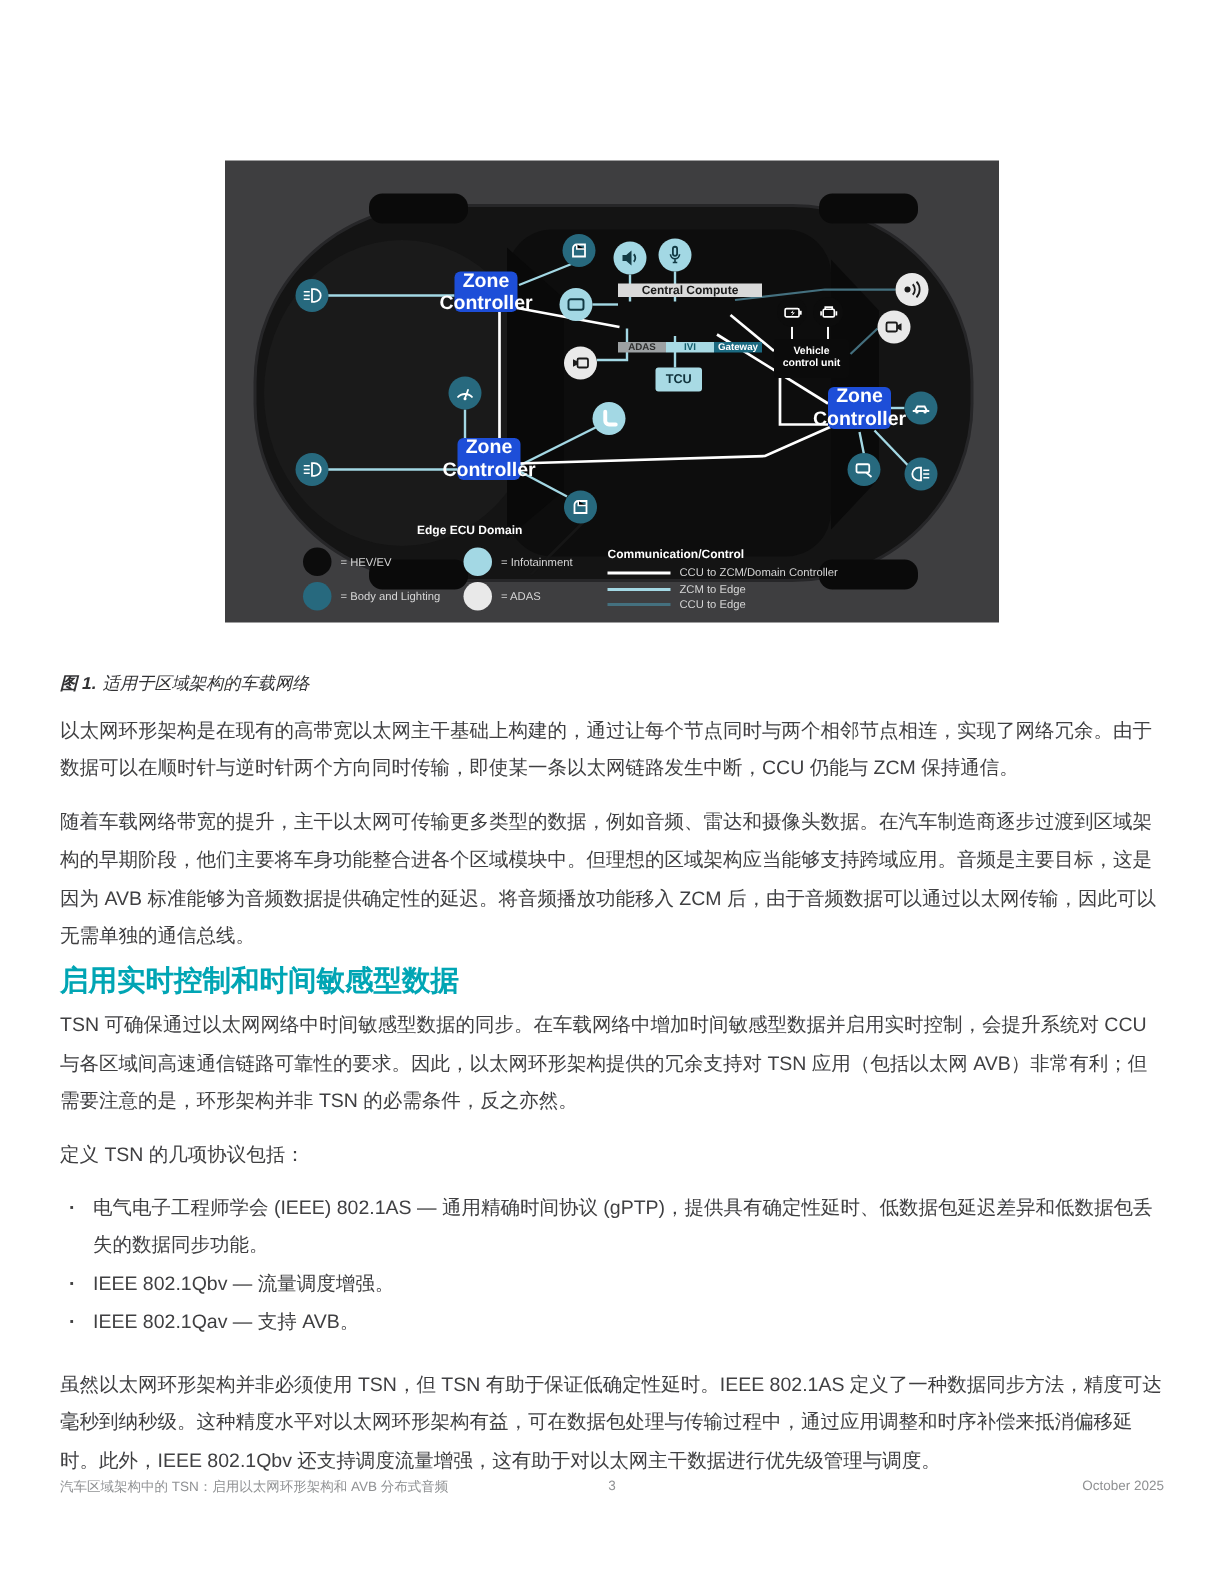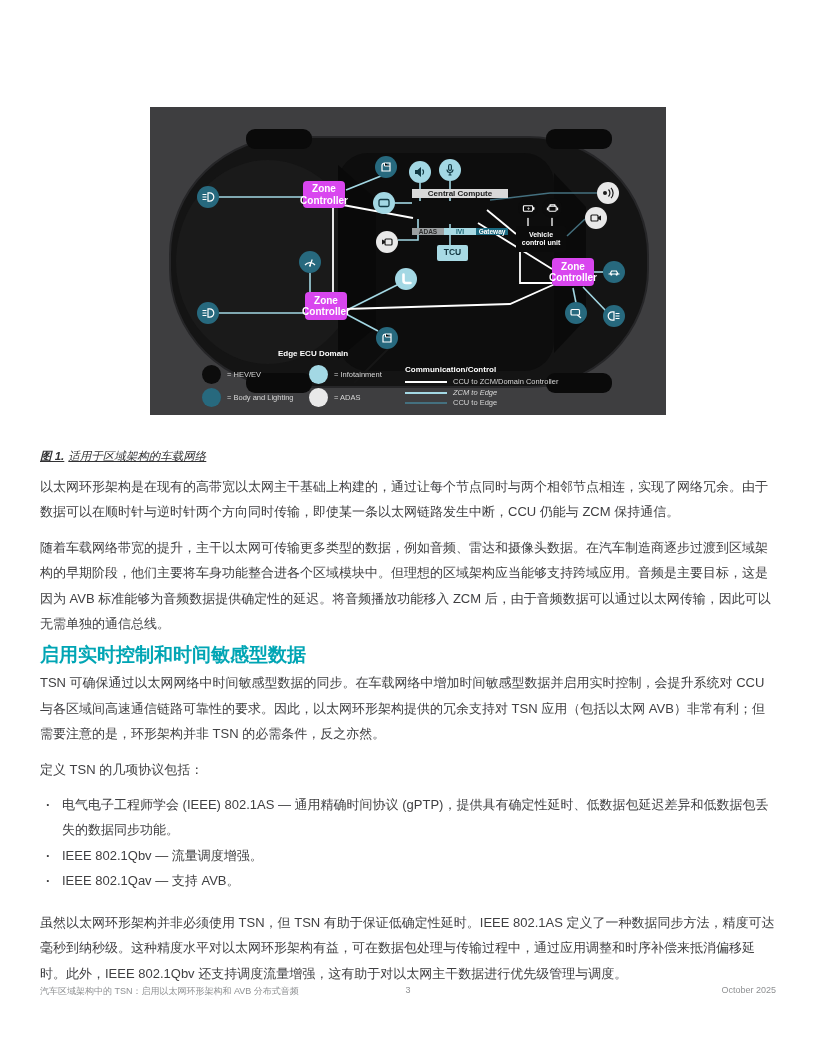--- a/index.html
+++ b/index.html
@@ -4,21 +4,21 @@
 <style>
   html,body{margin:0;padding:0;background:#ffffff;}
   .page{position:relative;width:816px;height:1056px;background:#fff;overflow:hidden;
         font-family:"Liberation Sans","DejaVu Sans",sans-serif;}
 
   
   .figure{position:absolute;left:150px;top:107px;width:516px;height:308px;background:#3e3e40;overflow:hidden;}
   .figure .lines{position:absolute;left:0;top:0;}
   .node{position:absolute;box-sizing:border-box;display:flex;align-items:center;justify-content:center;
         text-align:center;font-weight:bold;line-height:1.15;}
-  .zc{background:#d946ef;color:#fff;border-radius:4px;font-size:10px;padding:2px;}
+  .zc{background:#1d4ed8;color:#fff;border-radius:4px;font-size:13px;padding:2px;}
   .cc{flex-direction:column;padding:0;}
   .cc-header{background:#d9d9d9;color:#1a1a1a;font-size:8px;font-weight:bold;width:100%;height:13px;
              display:flex;align-items:center;justify-content:center;}
   .cc-row{display:flex;width:100%;height:11px;}
   .cc-cell{flex:1;display:flex;align-items:center;justify-content:center;font-size:6.5px;font-weight:bold;}
   .cell-adas{background:#9ca0a2;color:#2f2f2f;}
   .cell-ivi{background:#a8dae4;color:#155e6d;}
   .cell-gw{background:#1b6a81;color:#fff;}
   .tcu{background:#a8dae4;color:#11343d;font-size:8.5px;border-radius:2px;}
   .vcu{background:#0b0b0b;color:#fff;font-size:7px;border-radius:2px;padding:2px;}
@@ -32,21 +32,21 @@
 
   
   .lg-title{position:absolute;color:#fff;font-size:8px;font-weight:bold;}
   .lg-item{position:absolute;display:flex;align-items:center;color:#d6d6d6;font-size:7.5px;}
   .lg-swatch{width:19px;height:19px;border-radius:50%;margin-right:6px;flex:0 0 auto;}
   .lg-line-row{position:absolute;display:flex;align-items:center;color:#d6d6d6;font-size:7.5px;height:11px;}
   .lg-line{width:42px;height:2px;margin-right:6px;flex:0 0 auto;}
 
   
   .textcol{position:absolute;left:40px;top:448px;width:736px;color:#3f3f41;font-size:13px;line-height:25.4px;}
-  .caption{font-style:italic;color:#323234;font-size:11.5px;line-height:16px;margin:0 0 16px 0;text-decoration:underline;}
+  .caption{font-style:italic;color:#323234;font-size:11.5px;line-height:16px;margin:0 0 16px 0;}
   .caption .pfx{font-weight:bold;margin-right:4px;}
   .textcol p{margin:0 0 10px 0;}
   .h2{color:#00a5b4;font-size:19px;font-weight:bold;line-height:18px;margin:4px 0 6px 0;}
   ul.blist{list-style:none;margin:4px 0 16px 0;padding:0;}
   ul.blist li{padding-left:22px;position:relative;margin:0;}
   ul.blist li::before{content:"·";position:absolute;left:6px;top:0;font-weight:bold;}
 
   
   .footer{position:absolute;left:40px;top:985px;width:736px;font-size:9px;color:#8f9193;}
   .footer .f-left{position:absolute;left:0;top:0;}
@@ -253,21 +253,21 @@
     <div class="lg-item" style="left:159px;top:281px;">
       <span class="lg-swatch" style="background:#e9e9e9;"></span>
       <span>= ADAS</span>
     </div>
 
     <div class="lg-title" style="left:255px;top:258px;">Communication/Control</div>
     <div class="lg-line-row" style="left:255px;top:269px;">
       <span class="lg-line" style="background:#ffffff;"></span>
       <span>CCU to ZCM/Domain Controller</span>
     </div>
-    <div class="lg-line-row" style="left:255px;top:280px;font-style:italic;">
+    <div class="lg-line-row" style="left:255px;top:280px;">
       <span class="lg-line" style="background:#a3d8e4;"></span>
       <span>ZCM to Edge</span>
     </div>
     <div class="lg-line-row" style="left:255px;top:290px;">
       <span class="lg-line" style="background:#44707f;"></span>
       <span>CCU to Edge</span>
     </div>
   </div>
 
   <div class="textcol">

